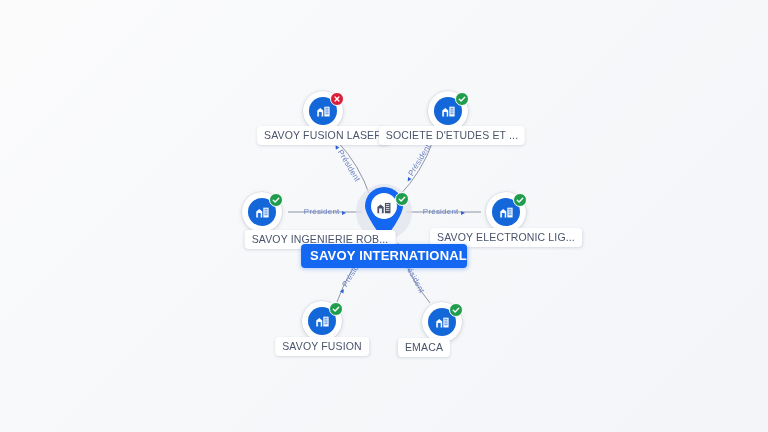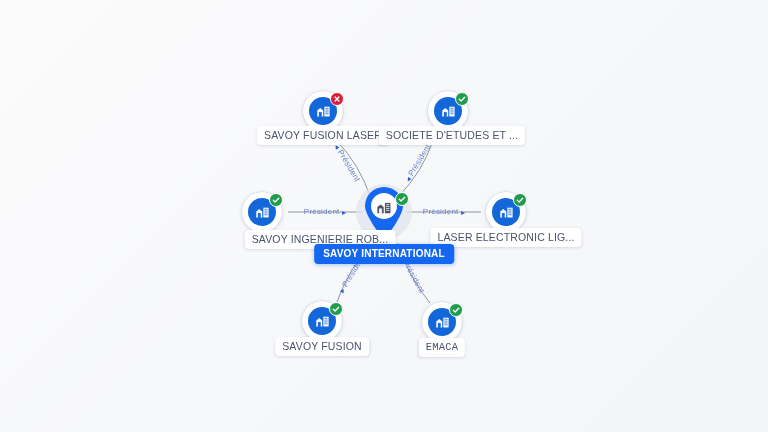--- a/index.html
+++ b/index.html
@@ -133,24 +133,24 @@
     background: #ffffff;
     border-radius: 4px;
     padding: 3px 7px 4px 7px;
     box-shadow: 0 1px 3px rgba(26,45,90,0.14);
     transform: translateX(-50%);
     z-index: 6;
   }
   .node-label.primary {
     background: #1467f0;
     color: #ffffff;
-    font-size: 10px;
+    font-size: 13px;
     font-weight: bold;
     letter-spacing: 0.2px;
-    padding: 4px 9px 5px 9px;
+    padding: 4px 0 5px 9px;
     box-shadow: 0 1px 4px rgba(20,103,240,0.35);
   }
 
   
   .edge-label {
     position: absolute;
     font-size: 8px;
     color: #6b82c4;
     letter-spacing: 0.2px;
     white-space: nowrap;
@@ -277,21 +277,21 @@
               </g>
             </svg>
           </div>
         </div>
         <div class="badge ok">
           <svg width="8" height="8" viewBox="0 0 10 10">
             <path d="M1.6 5.2 L3.9 7.4 L8.4 2.7" fill="none" stroke="#ffffff" stroke-width="1.7" stroke-linecap="round" stroke-linejoin="round"></path>
           </svg>
         </div>
       </div>
-      <div class="node-label" style="left: 506px; top: 228px;">LASER ELECTRONIC LIG...</div>
+      <div class="node-label" style="left: 506px; top: 228px;">SAVOY ELECTRONIC LIG...</div>
       <div class="node" style="left: 322px; top: 321px;">
         <div class="node-disc">
           <div class="icon-circle">
             <svg width="17" height="17" viewBox="0 0 24 24">
               <g fill="#ffffff">
                 <path d="M3.2 10.6 L7.4 7.2 L11.6 10.6 L11.6 19 L3.2 19 Z"></path>
                 <path d="M13.2 5.2 L20.6 5.2 L20.6 19 L13.2 19 Z"></path>
               </g>
               <g fill="none" stroke="#1467d8" stroke-width="1.1">
                 <line x1="14.6" y1="7.4" x2="19.2" y2="7.4"></line>
@@ -327,21 +327,21 @@
               </g>
             </svg>
           </div>
         </div>
         <div class="badge ok">
           <svg width="8" height="8" viewBox="0 0 10 10">
             <path d="M1.6 5.2 L3.9 7.4 L8.4 2.7" fill="none" stroke="#ffffff" stroke-width="1.7" stroke-linecap="round" stroke-linejoin="round"></path>
           </svg>
         </div>
       </div>
-      <div class="node-label" style="left: 442px; top: 338px; font-family: Liberation Mono, monospace;">EMACA</div>
+      <div class="node-label" style="left: 424px; top: 338px;">EMACA</div>
       <div class="node node-center" style="left: 384px; top: 212px;">
         <div class="pin-halo"></div>
         <div class="pin">
           <svg width="44" height="55" viewBox="0 0 44 55">
             <path d="M22 54 C22 54 41 30.5 41 20 C41 9.5 32.5 1 22 1 C11.5 1 3 9.5 3 20 C3 30.5 22 54 22 54 Z" fill="#1467f0"></path>
             <circle cx="22" cy="20" r="13" fill="#ffffff"></circle>
           </svg>
           <div class="pin-icon">
             <svg width="18" height="18" viewBox="0 0 24 24">
               <g fill="#4a5264">

